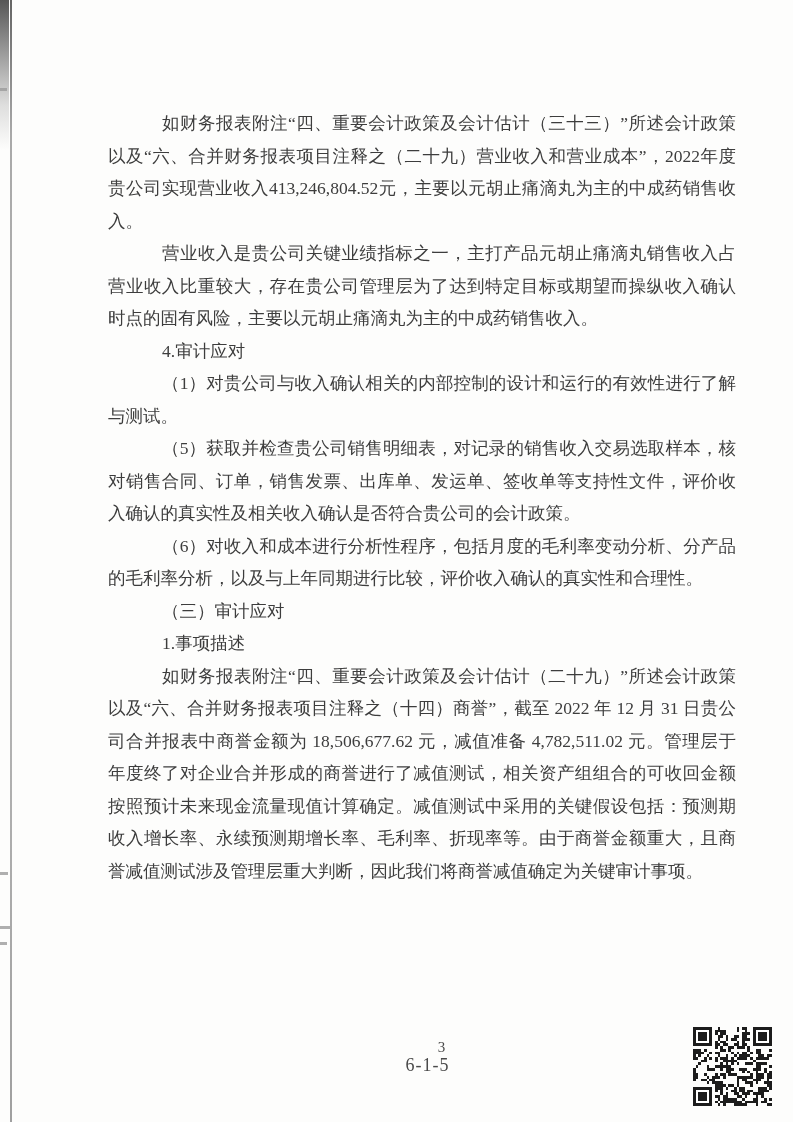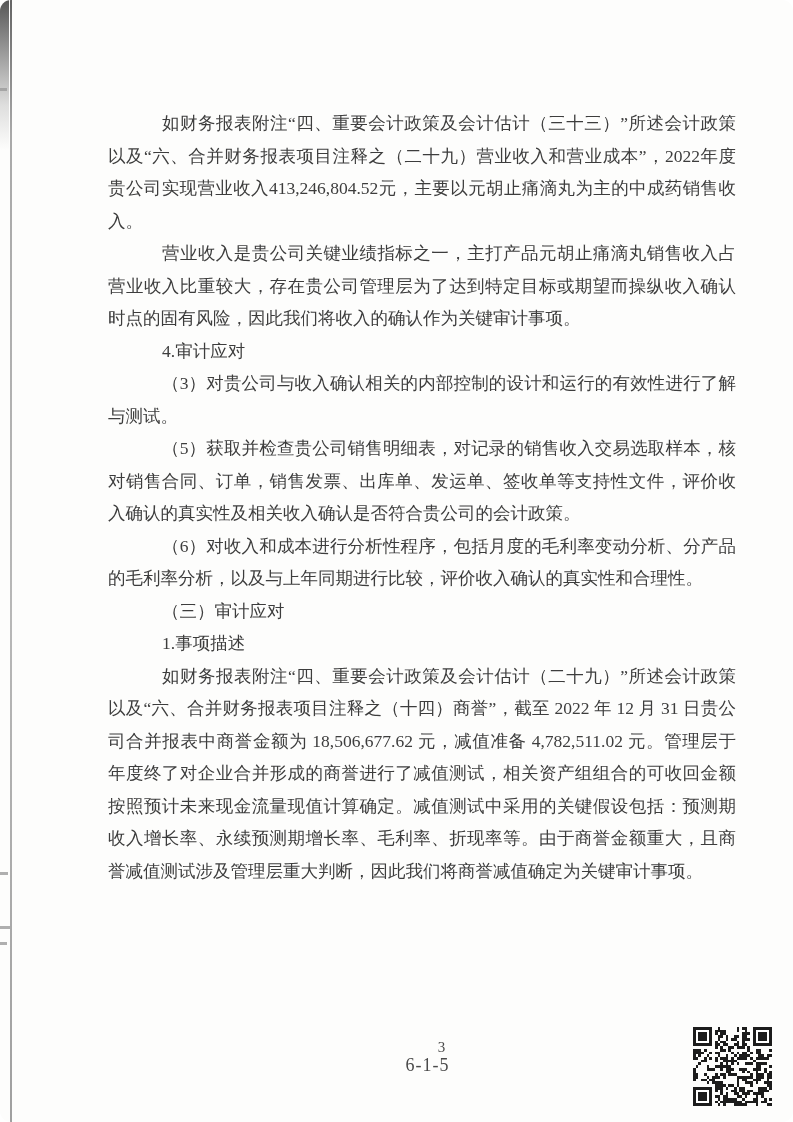--- a/index.html
+++ b/index.html
@@ -3,21 +3,20 @@
 <meta charset="utf-8">
 <style>
   html, body { margin: 0; padding: 0; background: #ffffff; }
   .page {
     position: relative;
     width: 793px;
     height: 1122px;
     background: #fdfdfc;
     overflow: hidden;
     font-family: "Liberation Serif", "DejaVu Serif", serif;
-    border-radius: 11px;
   }
   
   .scan-edge-line {
     position: absolute; left: 10px; top: 0; width: 2px; height: 1122px;
     background: linear-gradient(180deg, #4a4a4a 0%, #9a9a9a 12%, #ababab 55%, #8f8f8f 100%);
     opacity: .85;
   }
   .corner-smudge {
     position: absolute; left: 0; top: 0; width: 9px; height: 150px;
     background: linear-gradient(180deg, rgba(45,45,45,.8), rgba(130,130,130,.25) 70%, rgba(130,130,130,0));
@@ -56,23 +55,23 @@
 
   <div class="scan-edge-line"></div>
   <div class="corner-smudge"></div>
   <div class="tick t1"></div>
   <div class="tick t2"></div>
   <div class="tick t3"></div>
   <div class="tick t4"></div>
 
   <main class="content">
     <p>如财务报表附注“四、重要会计政策及会计估计（三十三）”所述会计政策以及“六、合并财务报表项目注释之（二十九）营业收入和营业成本”，2022年度贵公司实现营业收入413,246,804.52元，主要以元胡止痛滴丸为主的中成药销售收入。</p>
-    <p>营业收入是贵公司关键业绩指标之一，主打产品元胡止痛滴丸销售收入占营业收入比重较大，存在贵公司管理层为了达到特定目标或期望而操纵收入确认时点的固有风险，因此我们将收入的确认作为关键审计事项。</p>
+    <p>营业收入是贵公司关键业绩指标之一，主打产品元胡止痛滴丸销售收入占营业收入比重较大，存在贵公司管理层为了达到特定目标或期望而操纵收入确认时点的固有风险，主要以元胡止痛滴丸为主的中成药销售收入。</p>
     <p>4.审计应对</p>
-    <p>（3）对贵公司与收入确认相关的内部控制的设计和运行的有效性进行了解与测试。</p>
+    <p>（1）对贵公司与收入确认相关的内部控制的设计和运行的有效性进行了解与测试。</p>
     <p>（5）获取并检查贵公司销售明细表，对记录的销售收入交易选取样本，核对销售合同、订单，销售发票、出库单、发运单、签收单等支持性文件，评价收入确认的真实性及相关收入确认是否符合贵公司的会计政策。</p>
     <p>（6）对收入和成本进行分析性程序，包括月度的毛利率变动分析、分产品的毛利率分析，以及与上年同期进行比较，评价收入确认的真实性和合理性。</p>
     <p>（三）审计应对</p>
     <p>1.事项描述</p>
     <p>如财务报表附注“四、重要会计政策及会计估计（二十九）”所述会计政策以及“六、合并财务报表项目注释之（十四）商誉”，截至 2022 年 12 月 31 日贵公司合并报表中商誉金额为 18,506,677.62 元，减值准备 4,782,511.02 元。管理层于年度终了对企业合并形成的商誉进行了减值测试，相关资产组组合的可收回金额按照预计未来现金流量现值计算确定。减值测试中采用的关键假设包括：预测期收入增长率、永续预测期增长率、毛利率、折现率等。由于商誉金额重大，且商誉减值测试涉及管理层重大判断，因此我们将商誉减值确定为关键审计事项。</p>
   </main>
 
   <div class="footer">
     <div class="page-number">3</div>
     <div class="footer-code">6-1-5</div>

